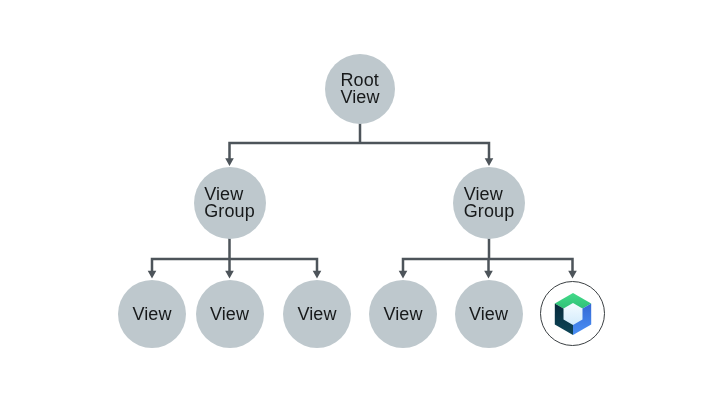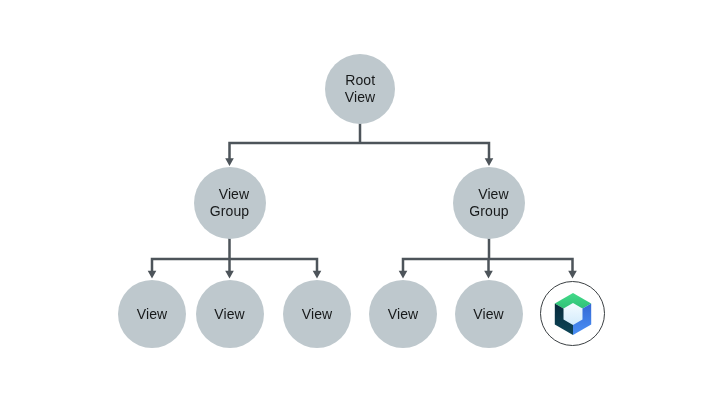--- a/index.html
+++ b/index.html
@@ -32,23 +32,23 @@
   .node {
     position: absolute;
     border-radius: 50%;
     background: var(--node-fill, #bec8cd);
     display: flex;
     align-items: center;
     justify-content: center;
   }
   .node-label {
     display: block;
-    text-align: right;
+    text-align: left;
     white-space: pre-line;
-    font-size: 14px;
+    font-size: 18px;
     line-height: 17px;
     color: var(--node-text, #17191a);
     letter-spacing: 0.1px;
   }
   .node-root   { left: 325px;   top: 54px;  width: 70px; height: 70px; }
   .node-vg-l   { left: 193.5px; top: 167px; width: 72px; height: 72px; }
   .node-vg-r   { left: 453px;   top: 167px; width: 72px; height: 72px; }
   .node-v1     { left: 118px;   top: 280px; width: 68px; height: 68px; }
   .node-v2     { left: 195.5px; top: 280px; width: 68px; height: 68px; }
   .node-v3     { left: 283px;   top: 280px; width: 68px; height: 68px; }

